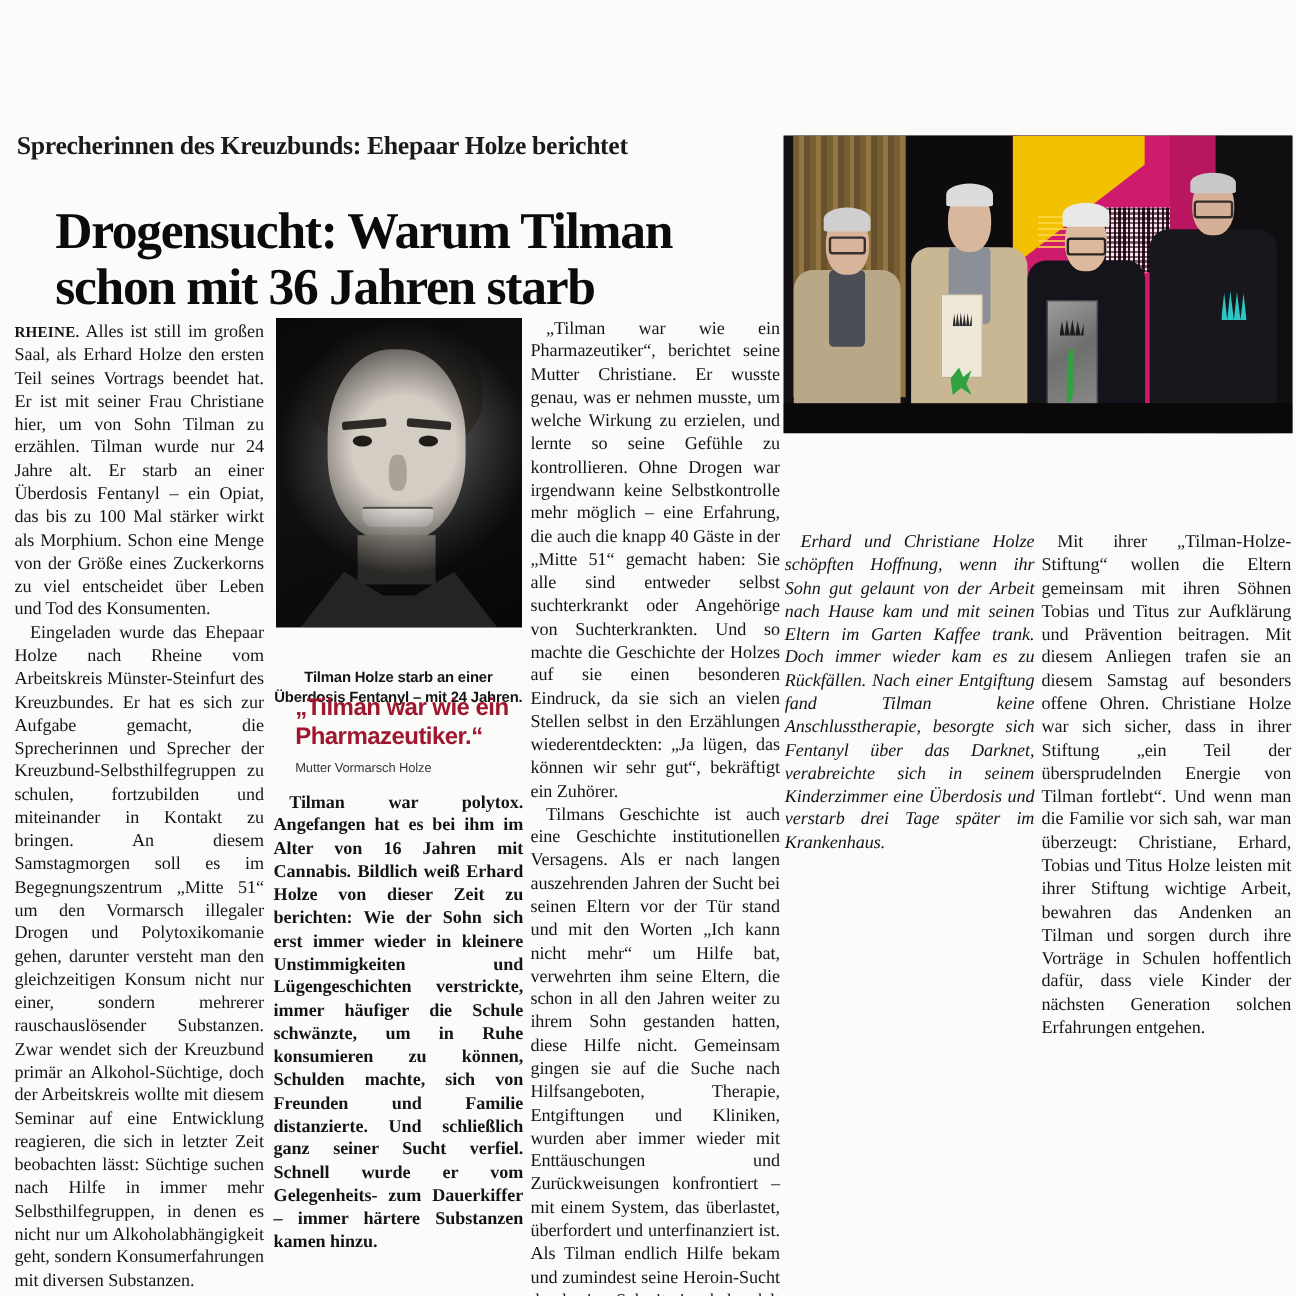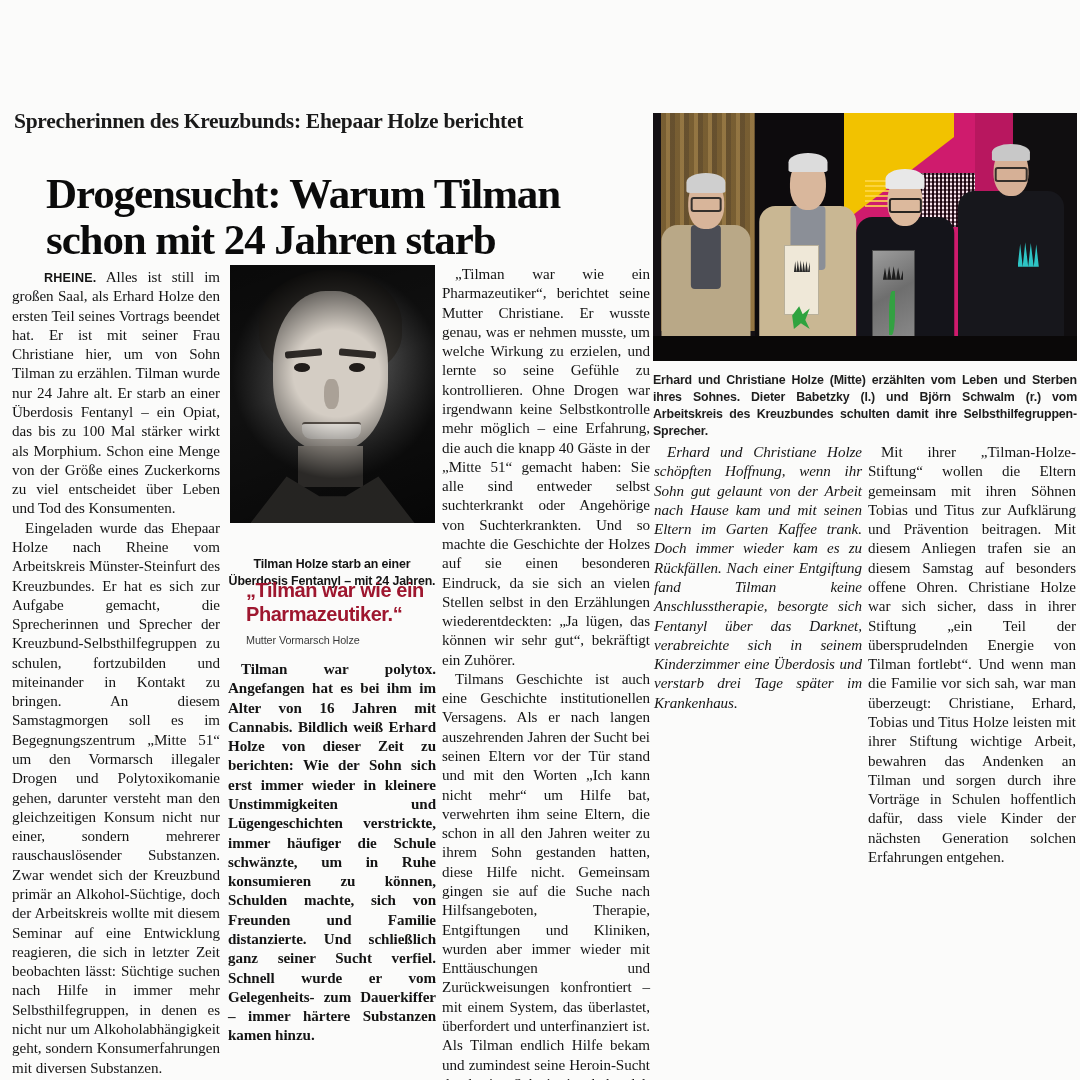--- a/index.html
+++ b/index.html
@@ -218,38 +218,38 @@
     font-size: 15.1px;
     line-height: 1.278;
     text-align: justify;
     text-justify: inter-word;
     color: #141414;
     hyphens: manual;
     letter-spacing: -0.05px;
   }
   .col p { margin: 0; text-indent: 13px; }
   .col p.first { text-indent: 0; }
-  .dateline { font-family: Liberation Sans, sans-serif; font-weight: 700; font-size: 12.6px; letter-spacing: .2px; margin-left: 32px; }
+  .dateline { font-family: Liberation Serif, serif; font-weight: 700; font-size: 12.6px; letter-spacing: .2px; }
 
   .col1 { left: 12px;  top: 268px; width: 208px; }
   .col2a{ left: 228px; top: 660px; width: 208px; font-weight: bold; }
   .col3 { left: 442px; top: 265px; width: 208px; }
   .col4 { left: 654px; top: 443px; width: 208px; font-style: italic; }
   .col5 { left: 868px; top: 443px; width: 208px; }
 </style>
 </head>
 <body>
 
 <div class="page">
 
   <div class="kicker">Sprecherinnen des Kreuzbunds: Ehepaar Holze berichtet</div>
 
   <h1 class="headline">
     <span class="hl-line">Drogensucht: Warum Tilman</span>
-    <span class="hl-line">schon mit 24 Jahren starb</span>
+    <span class="hl-line">schon mit 36 Jahren starb</span>
   </h1>
 
   <div class="photo-group">
     <div class="pg-canvas">
       <div class="pg-wall-dark"></div>
       <div class="pg-wall-wood"></div>
       <div class="pg-wall-black"></div>
       <div class="pg-magenta"></div>
       <div class="pg-yellow"></div>
       <div class="pg-magenta2"></div>
@@ -290,21 +290,20 @@
         <div class="logo"></div>
         <div class="p-head"></div>
         <div class="p-hair"></div>
         <div class="p-glass"></div>
       </div>
 
       <div class="pg-floor"></div>
     </div>
   </div>
 
-  <div class="cap-group">Erhard und Christiane Holze (Mitte) erzählten vom Leben und Sterben ihres Sohnes. Dieter Babetzky (l.) und Björn Schwalm (r.) vom Arbeitskreis des Kreuzbundes schulten damit ihre Selbsthilfegruppen-Sprecher.</div>
 
   <div class="portrait">
     <div class="pt-bg"></div>
     <div class="pt-hair"></div>
     <div class="pt-face"></div>
     <div class="pt-brow-l"></div>
     <div class="pt-brow-r"></div>
     <div class="pt-eye-l"></div>
     <div class="pt-eye-r"></div>
     <div class="pt-nose"></div>

